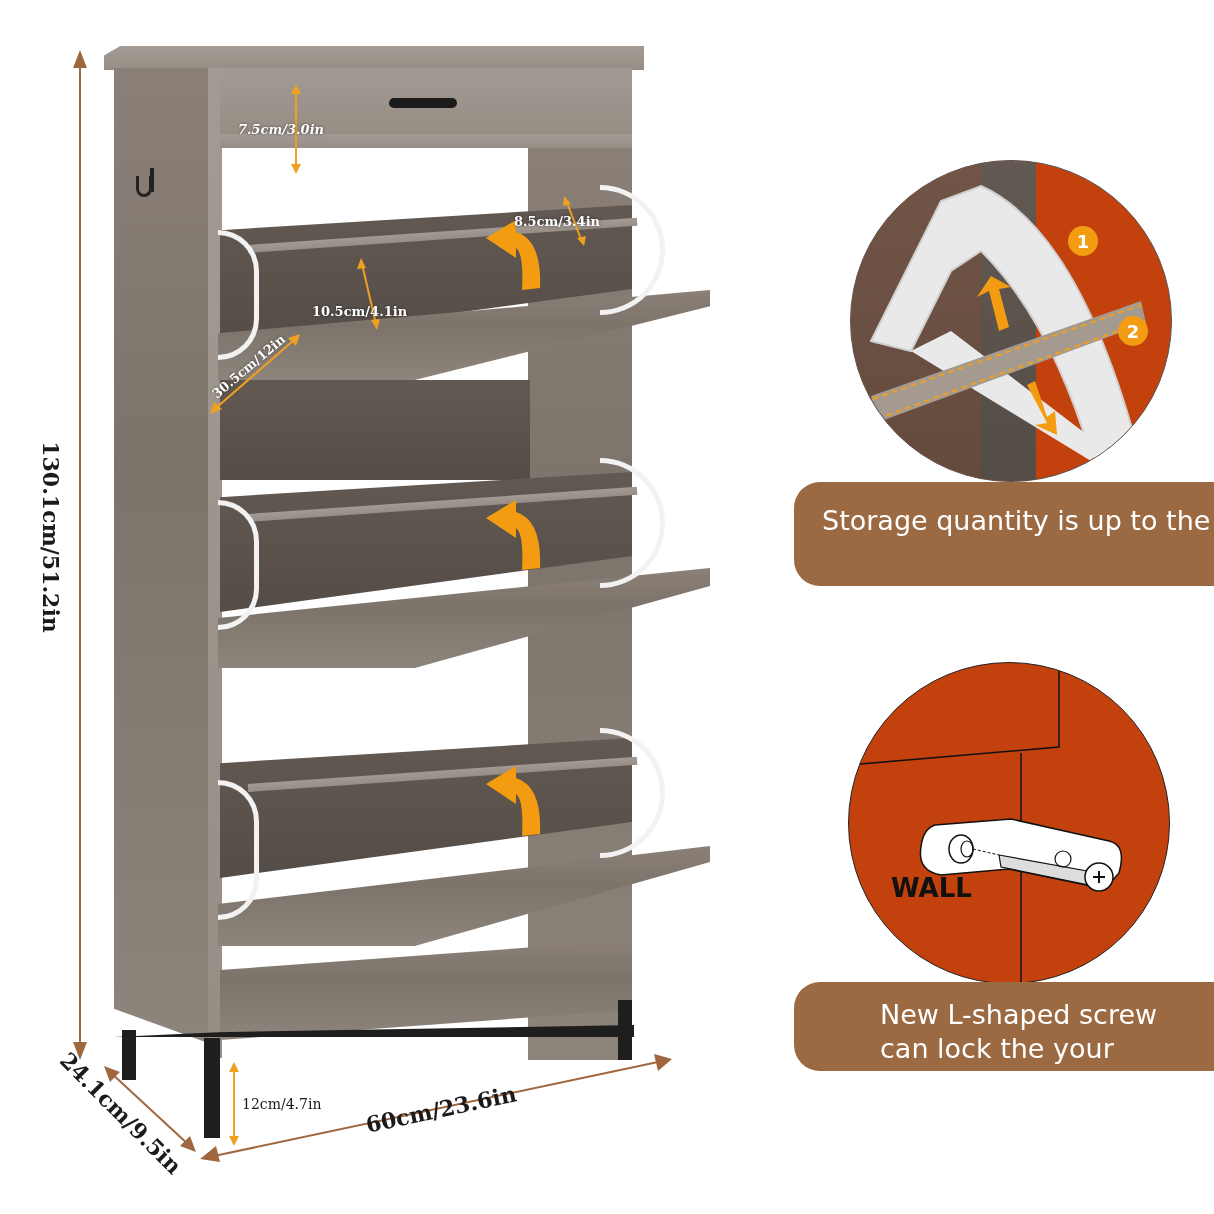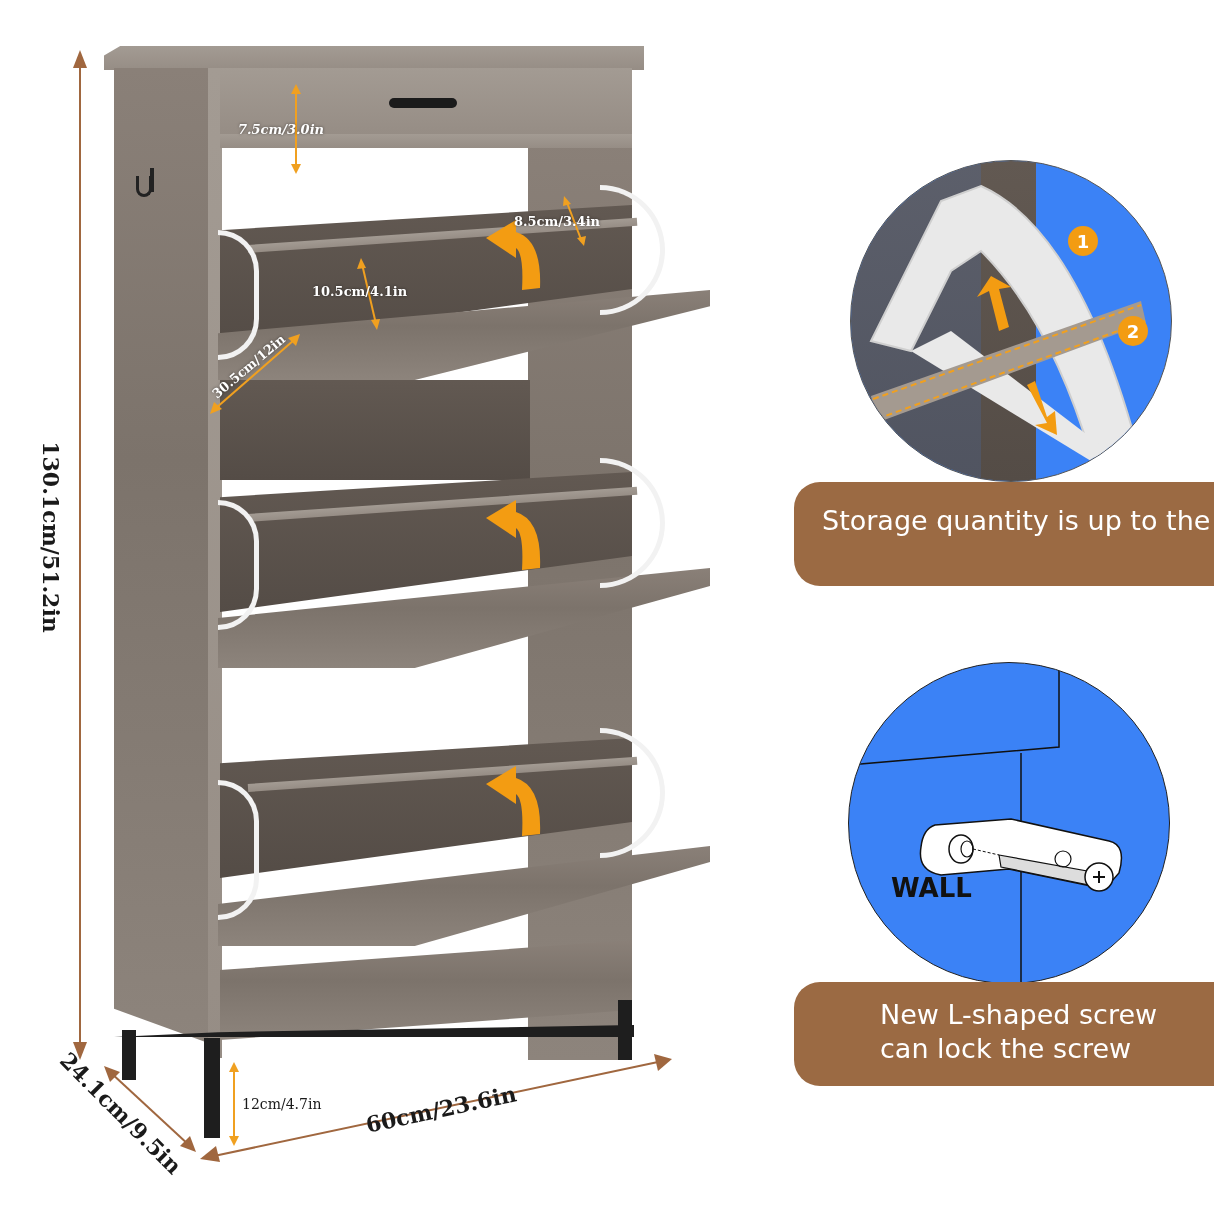--- a/index.html
+++ b/index.html
@@ -8,21 +8,21 @@
   .abs { position:absolute; }
   .wood { background:linear-gradient(180deg,#8a8078 0%,#7c736b 40%,#8d847c 100%); }
   .wood-light { background:linear-gradient(180deg,#a39b93 0%,#968d85 100%); }
   .wood-dark { background:linear-gradient(180deg,#625952 0%,#544c46 100%); }
   .dim-text { font-weight:bold; color:#1a1a1a; white-space:nowrap; }
   .dim-text-white { font-weight:bold; color:#ffffff; white-space:nowrap;
                     text-shadow:0 0 3px rgba(0,0,0,.55); font-size:13px; }
   .callout { background:#9b6a43; color:#ffffff; border-radius:26px 0 0 26px;
              font-family:"DejaVu Sans", sans-serif; font-size:27px; line-height:34px;
              box-sizing:border-box; }
-  .circle { border-radius:50%; border:1.5px solid #555; overflow:hidden; background:#3b82f6; }
+  .circle { border-radius:50%; border:1.5px solid #555; overflow:hidden; background:#c2410c; }
   .badge { width:30px; height:30px; border-radius:50%; background:#f39c12; color:#fff;
            font-family:"DejaVu Sans", sans-serif; font-weight:bold; font-size:18px;
            display:flex; align-items:center; justify-content:center; }
   .leg { background:#1e1e1e; }
 </style>
 </head>
 <body>
 
 <div class="abs" style="left:100px;top:40px;width:620px;height:1110px;">
 
@@ -118,21 +118,21 @@
   <polygon points="2,0 1,10 9,8" fill="#f0a020"></polygon>
   <polygon points="22,50 15,42 24,40" fill="#f0a020"></polygon>
 </svg>
 <div class="abs dim-text-white" style="left:514px;top:214px;">8.5cm/3.4in</div>
 
 <svg class="abs" style="left:356px;top:258px;" width="26" height="72" viewBox="0 0 26 72">
   <line x1="6" y1="6" x2="20" y2="66" stroke="#f0a020" stroke-width="2"></line>
   <polygon points="5,0 1,11 10,10" fill="#f0a020"></polygon>
   <polygon points="21,72 15,62 24,61" fill="#f0a020"></polygon>
 </svg>
-<div class="abs dim-text-white" style="left:312px;top:284px;">10.5cm/4.1in</div>
+<div class="abs dim-text-white" style="left:312px;top:304px;">10.5cm/4.1in</div>
 
 <svg class="abs" style="left:210px;top:334px;" width="90" height="80" viewBox="0 0 90 80">
   <line x1="6" y1="74" x2="84" y2="6" stroke="#f0a020" stroke-width="2"></line>
   <polygon points="0,80 4,68 12,75" fill="#f0a020"></polygon>
   <polygon points="90,0 78,4 86,12" fill="#f0a020"></polygon>
 </svg>
 <div class="abs dim-text-white" style="left:214px;top:388px;transform:rotate(-40deg);transform-origin:left;">30.5cm/12in</div>
 
 <div class="abs circle" style="left:850px;top:160px;width:320px;height:320px;">
   <div class="abs wood-dark" style="left:130px;top:0;width:55px;height:320px;"></div>
@@ -163,16 +163,16 @@
     <ellipse cx="118" cy="186" rx="6" ry="8" fill="none" stroke="#111" stroke-width="1.2"></ellipse>
     <line x1="124" y1="186" x2="150" y2="192" stroke="#111" stroke-width="1" stroke-dasharray="3 2"></line>
     <path d="M150 192 L238 208 L240 222 L152 204 Z" fill="#ddd" stroke="#111" stroke-width="1.2"></path>
     <circle cx="250" cy="214" r="14" fill="#fff" stroke="#111" stroke-width="1.5"></circle>
     <path d="M244 214 L256 214 M250 208 L250 220" stroke="#111" stroke-width="2"></path>
     <circle cx="214" cy="196" r="8" fill="none" stroke="#111" stroke-width="1.2"></circle>
   </svg>
   <div class="abs" style="left:42px;top:210px;font-family:'DejaVu Sans',sans-serif;font-weight:bold;font-size:26px;color:#111;">WALL</div>
 </div>
 
-<div class="abs callout" style="left:794px;top:982px;width:420px;height:104px;padding:16px 0 0 86px;">
+<div class="abs callout" style="left:794px;top:982px;width:420px;height:89px;padding:16px 0 0 86px;">
   <div>New L-shaped screw</div>
-  <div>can lock the screw</div>
+  <div>can lock the your</div>
 </div>
 
 </body></html>

